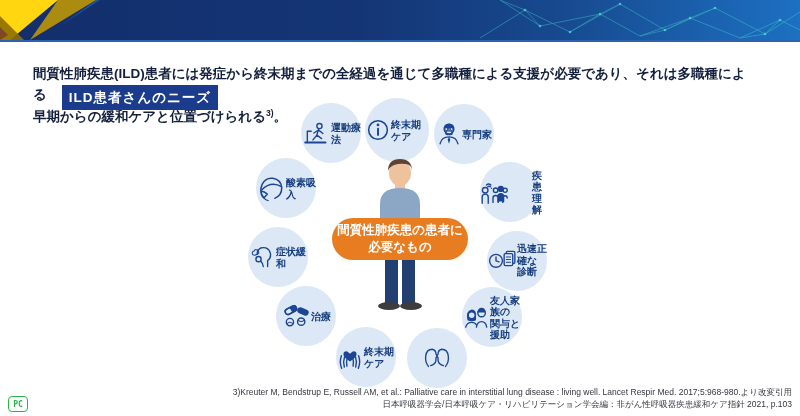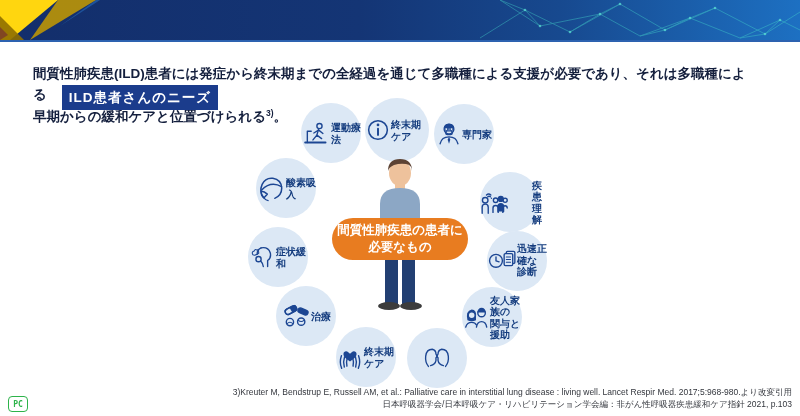--- a/index.html
+++ b/index.html
@@ -123,21 +123,21 @@
           <line x1="14.8" y1="9.8" x2="17.2" y2="9.8" stroke-width="1.2"></line>
       <rect x="12" y="12.2" width="8" height="4.6" rx="2"></rect>
       <path d="M5,28 Q7,19.5 16,19.5 Q25,19.5 27,28"></path>
       <path d="M16,19.5 L14.4,23 L16,28 L17.6,23 Z" fill="#1c4693" stroke="none"></path>
     </g>
       </svg>
   </span>
   <span class="label">専門家</span>
 </div>
 
-<div class="need-circle" style="left:480px;top:172px;gap:24px;">
+<div class="need-circle" style="left:480px;top:162px;gap:24px;">
   <span class="icon">
     <svg width="30" height="26" viewBox="0 0 34 30">
         <g class="need-icon" stroke-width="1.4">
       <path d="M9.5,7 Q12,4.5 14.5,7"></path>
           <path d="M11,9 Q12.5,7.5 14,9"></path>
           <circle cx="15.2" cy="10.6" r="0.8" fill="#1c4693" stroke="none"></circle>
       <circle cx="8" cy="13" r="3.2"></circle>
       <path d="M4.5,28 V21 Q4.5,17.5 8,17.5 Q11.5,17.5 11.5,21 V28"></path>
       <circle cx="20" cy="13" r="2.6"></circle>
           <path d="M17,27 V22 Q17,19 20,19 Q23,19 23,22 V27"></path>

